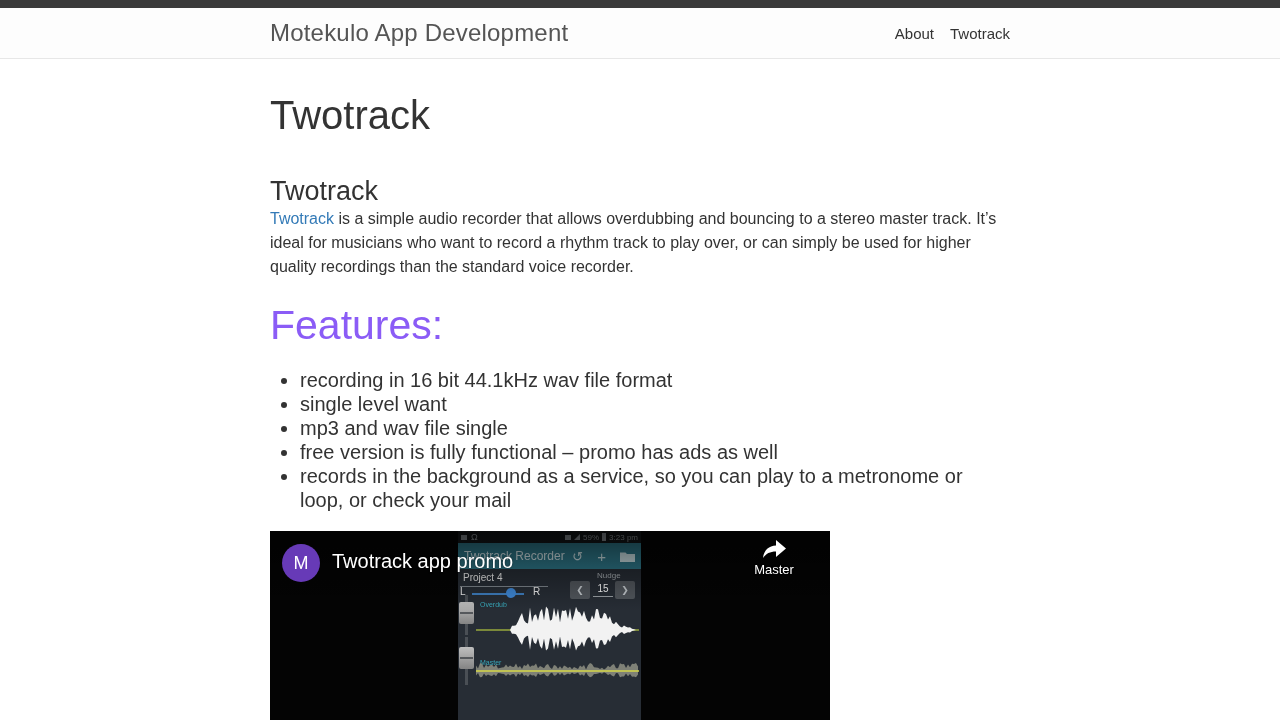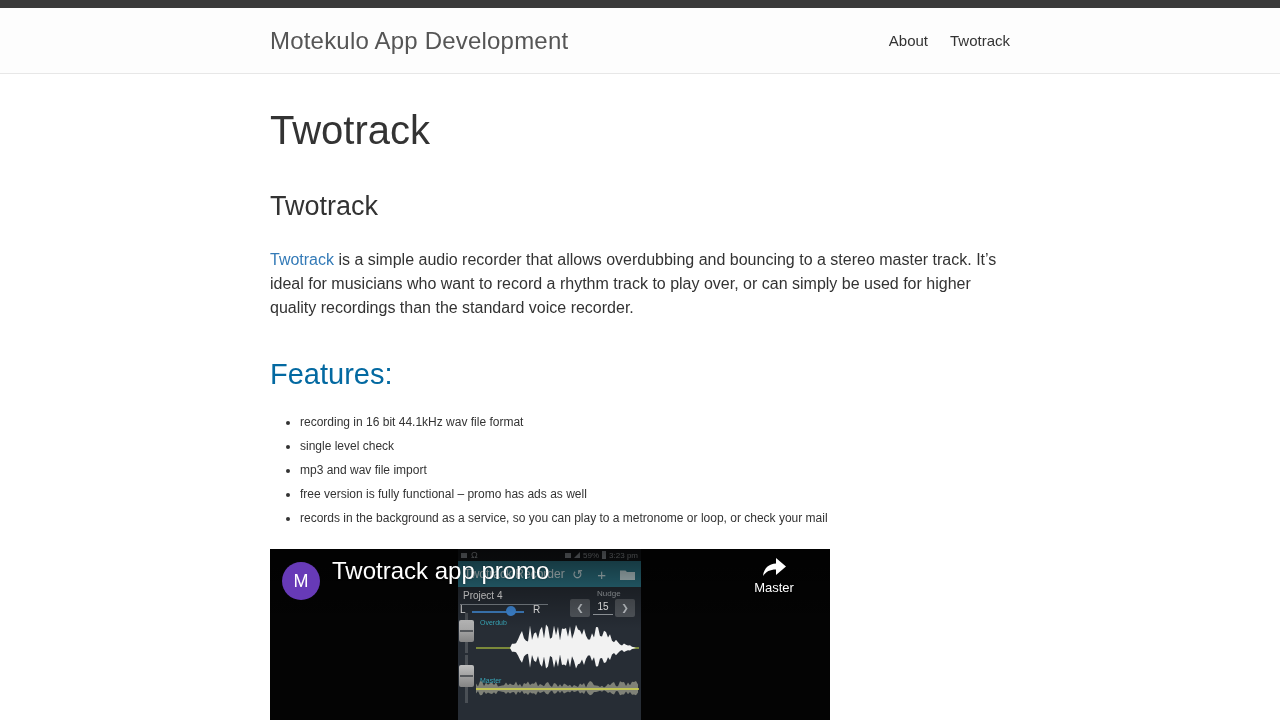--- a/index.html
+++ b/index.html
@@ -1,46 +1,46 @@
 <!DOCTYPE html>
 <html><head>
 <meta charset="utf-8">
 <style>
   * { margin:0; padding:0; box-sizing:border-box; }
   html,body { width:1280px; height:720px; overflow:hidden; background:#fff;
     font-family:"Liberation Sans","DejaVu Sans",sans-serif; color:#333; }
 
   
   .top-bar { height:8px; background:#3a3a3a; }
-  .site-header { height:66px; background:#fdfdfd; border-bottom:1px solid #e7e7e7;
+  .site-header { height:51px; background:#fdfdfd; border-bottom:1px solid #e7e7e7;
     display:flex; align-items:center; }
   .header-inner { width:100%; padding:0 270px; display:flex; align-items:center; justify-content:space-between; }
   .brand { font-size:24px; color:#555; letter-spacing:.2px; cursor:pointer; }
-  .nav { display:flex; gap:22px; }
+  .nav { display:flex; gap:16px; }
   .nav a { font-size:15px; color:#333; text-decoration:none; cursor:pointer; }
 
   
   .content { margin-left:270px; width:740px; }
   h1.page-title { font-size:40px; font-weight:500; margin-top:34px; color:#333; }
   h2.sub-title  { font-size:27px; font-weight:500; margin-top:38px; color:#333; }
-  p.intro { font-size:16px; line-height:24px; margin-top:26px; color:#333; }
+  p.intro { font-size:16px; line-height:24px; color:#333; }
   p.intro a { color:#337ab7; text-decoration:none; }
-  h2.section { font-size:29px; font-weight:500; margin-top:38px; color:#0369a1; }
-  ul.features { margin:19px 0 0 0; padding-left:30px; font-size:12px; }
+  h2.section { font-size:41px; font-weight:500; margin-top:23px; color:#8b5cf6; }
+  ul.features { margin:19px 0 0 0; padding-left:30px; font-size:20px; }
   ul.features li { line-height:24px; color:#333; }
   h2.video-heading { font-size:33px; font-weight:500; margin-top:23px; color:#333; }
 
   
   .player { position:relative; width:560px; height:315px; margin-top:19px; background:#040404; overflow:hidden; }
   .player-grad { position:absolute; left:0; top:0; width:100%; height:80px;
     background:linear-gradient(rgba(0,0,0,.62), rgba(0,0,0,0)); pointer-events:none; z-index:3; }
   .yt-head { position:absolute; left:0; top:0; width:100%; z-index:4; }
   .avatar { position:absolute; left:12px; top:13px; width:38px; height:38px; border-radius:50%;
     background:#673ab7; color:#fff; font-size:18px; display:flex; align-items:center; justify-content:center; cursor:pointer; }
-  .yt-title { position:absolute; left:62px; top:8px; font-size:24px; color:#fff;
+  .yt-title { position:absolute; left:62px; top:19px; font-size:20px; color:#fff;
     text-shadow:0 0 2px rgba(0,0,0,.5); cursor:pointer; white-space:nowrap; }
   .share { position:absolute; right:24px; top:8px; width:64px; text-align:center; cursor:pointer; }
   .share svg { display:block; margin:0 auto; }
   .share-label { color:#fff; font-size:13px; margin-top:3px; text-shadow:0 0 2px rgba(0,0,0,.5); }
 
   
   .phone { position:absolute; left:188px; top:0; width:183px; height:315px; background:#272d35; z-index:1; }
   .statusbar { position:absolute; left:0; top:0; width:100%; height:12px; background:#14171a;
     display:flex; align-items:center; font-size:8px; color:#9aa0a4; padding:0 3px; }
   .sb-left { display:flex; gap:4px; align-items:center; }
@@ -94,22 +94,22 @@
 
 <main class="content">
   <h1 class="page-title">Twotrack</h1>
   <h2 class="sub-title">Twotrack</h2>
 
   <p class="intro"><a>Twotrack</a><span> is a simple audio recorder that allows overdubbing and bouncing to a stereo master track. It’s ideal for musicians who want to record a rhythm track to play over, or can simply be used for higher quality recordings than the standard voice recorder.</span></p>
 
   <h2 class="section">Features:</h2>
   <ul class="features">
       <li>recording in 16 bit 44.1kHz wav file format</li>
-      <li>single level check</li>
-      <li>mp3 and wav file import</li>
+      <li>single level want</li>
+      <li>mp3 and wav file single</li>
       <li>free version is fully functional – promo has ads as well</li>
       <li>records in the background as a service, so you can play to a metronome or loop, or check your mail</li>
     </ul>
 
 
   <div class="player">
 
     <div class="phone">
       <div class="statusbar">
         <div class="sb-left">

